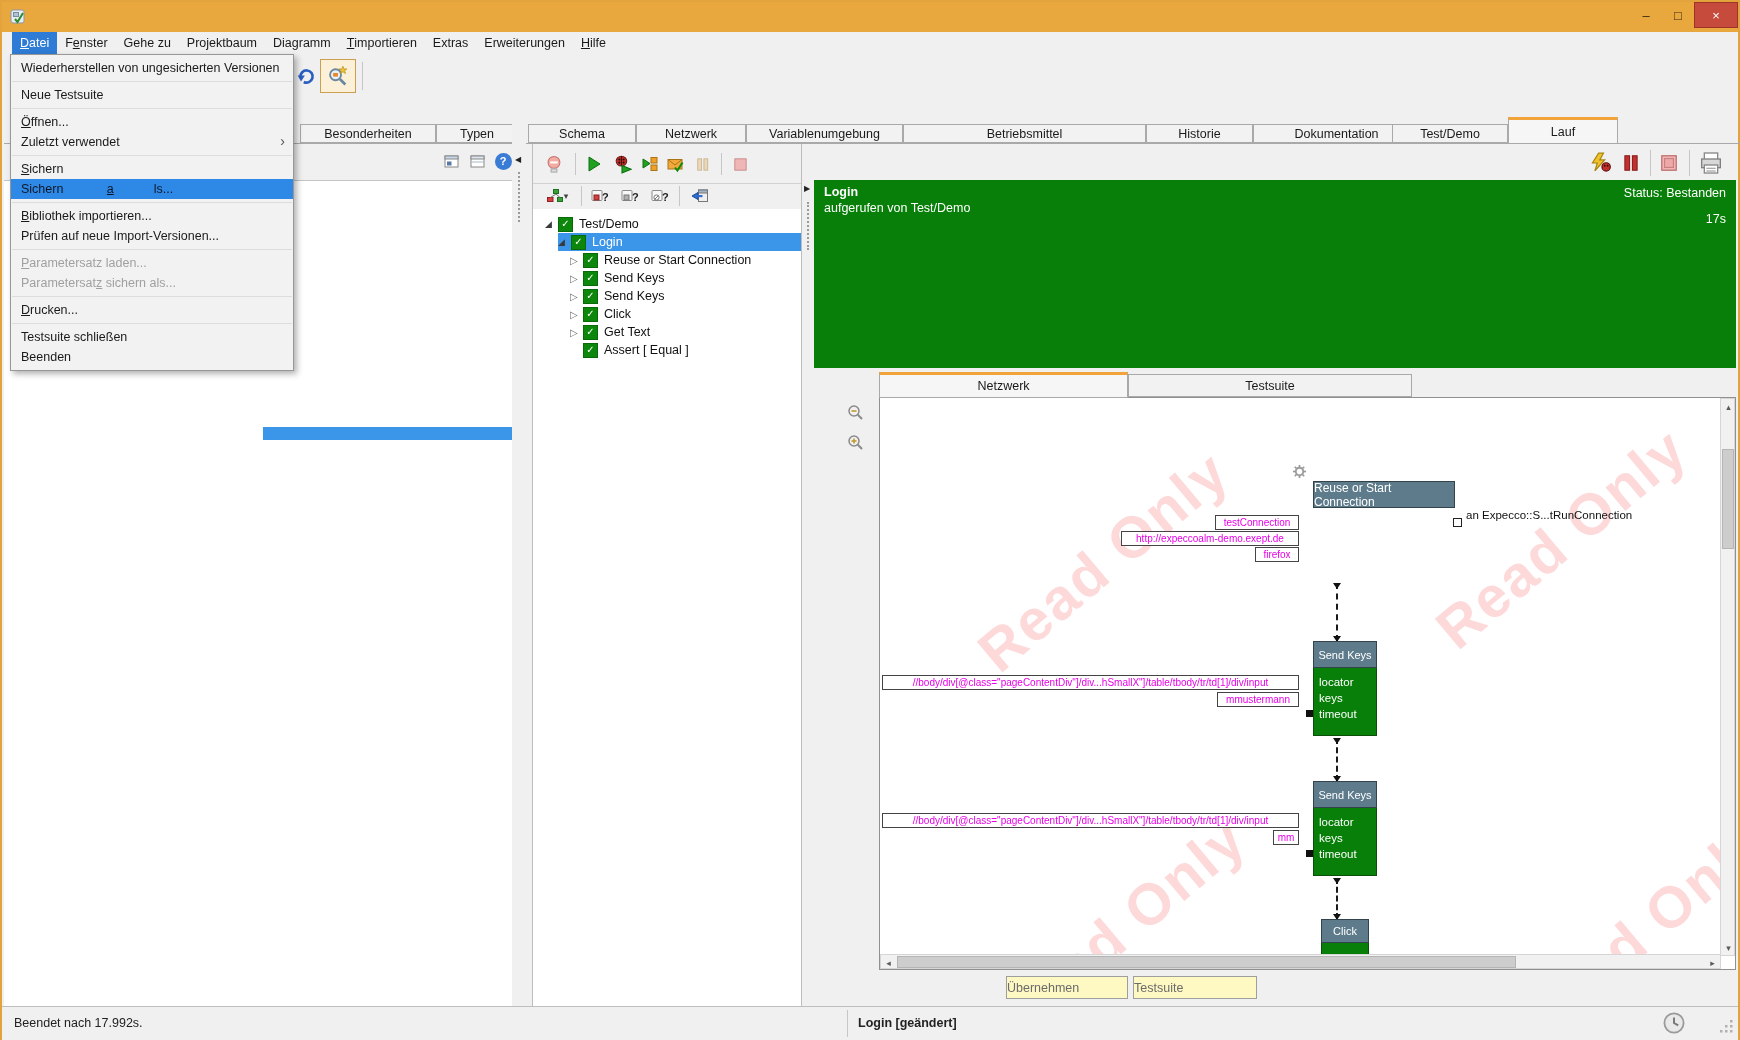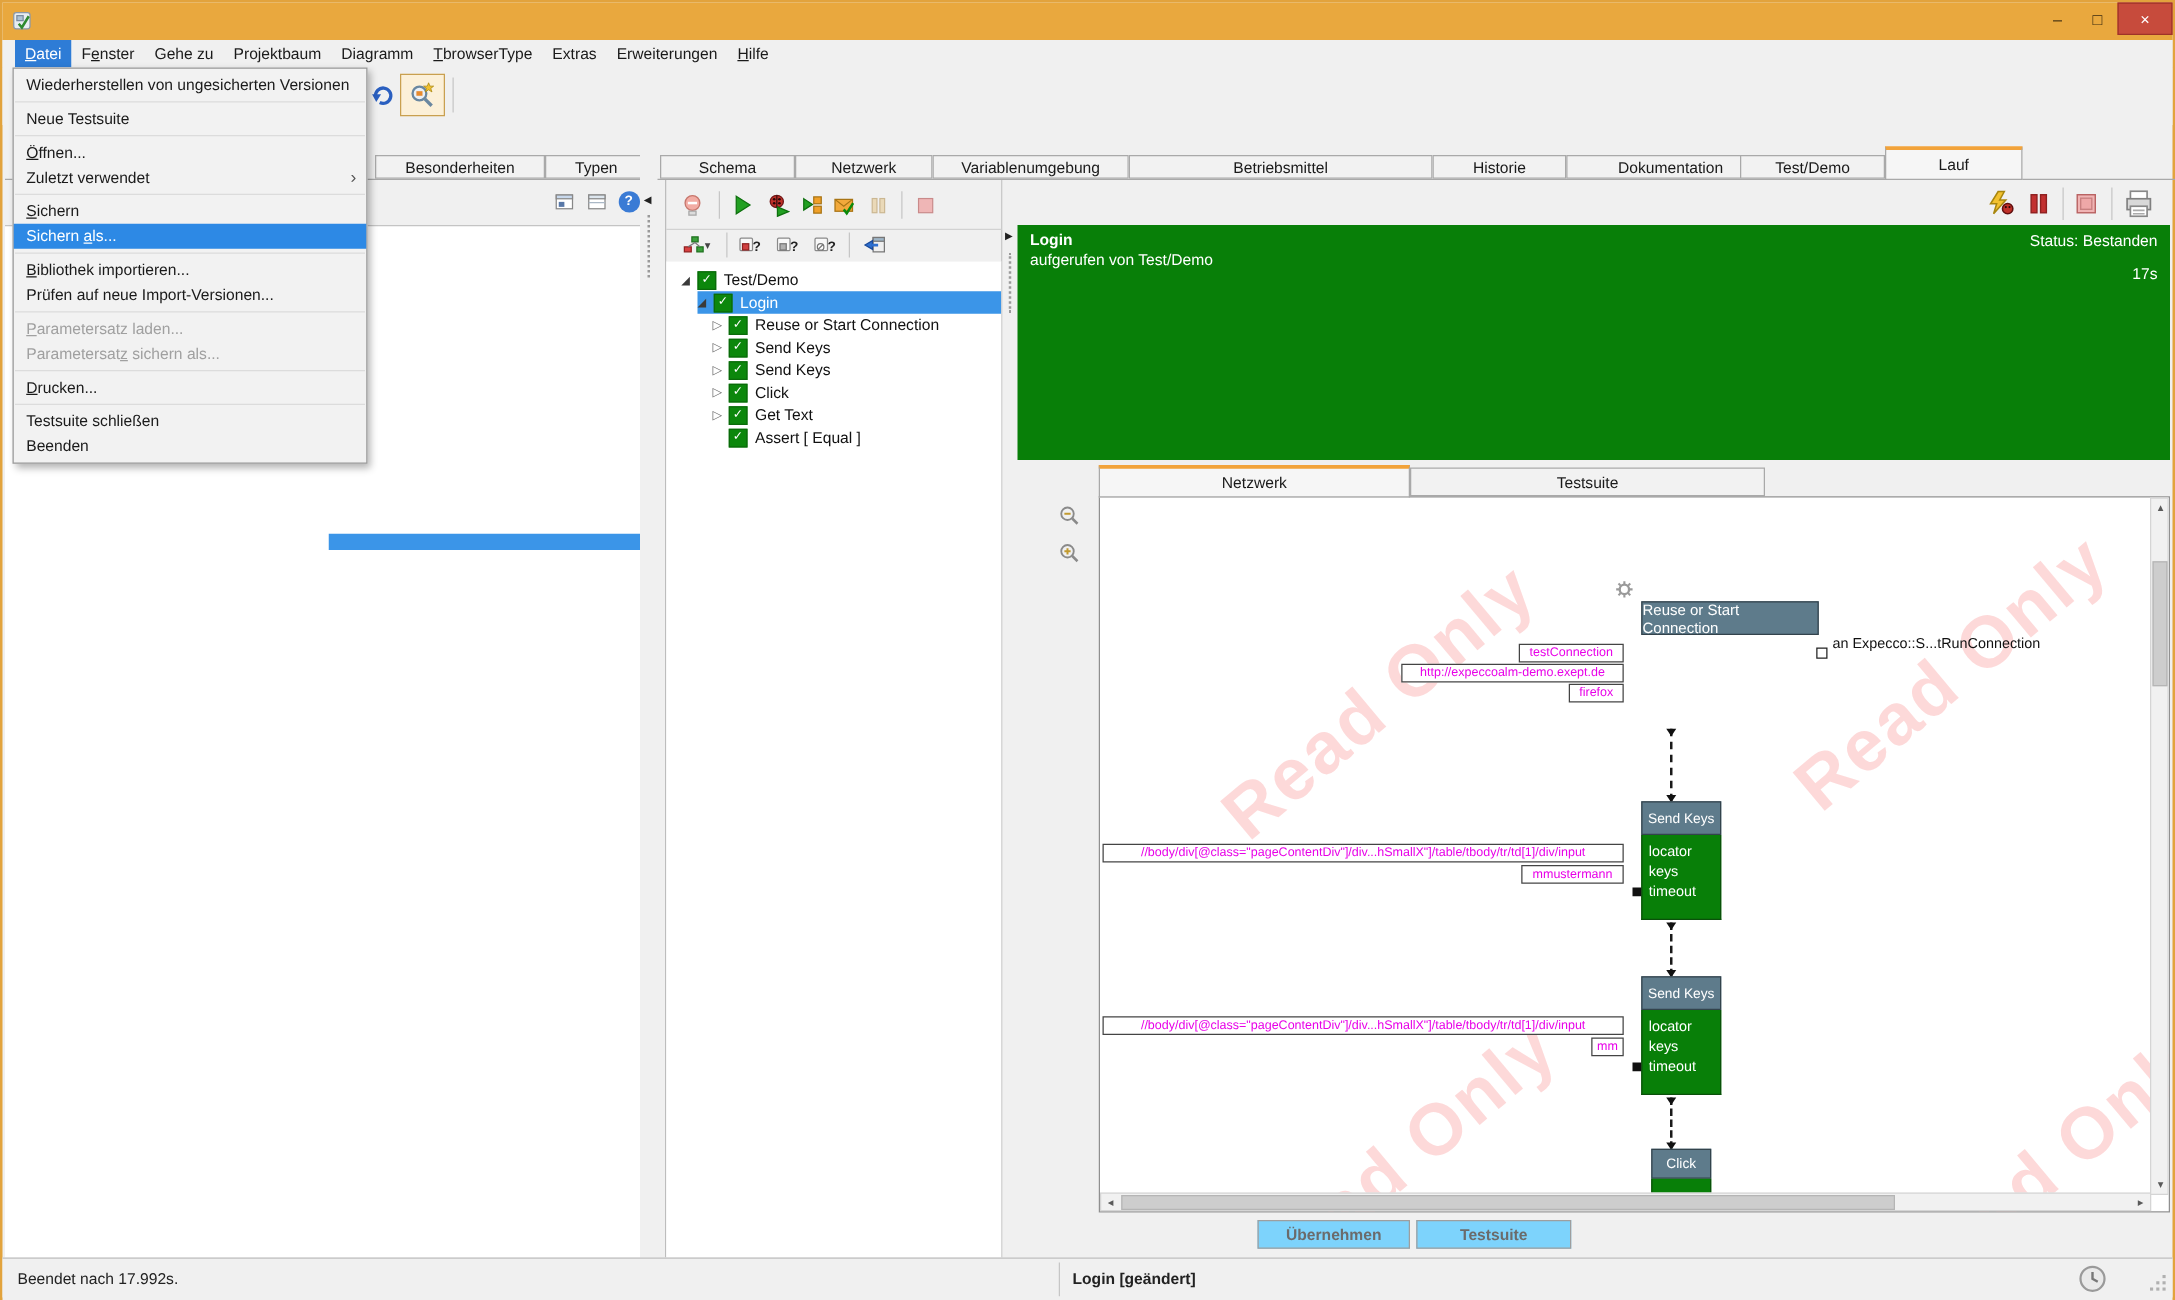--- a/index.html
+++ b/index.html
@@ -21,21 +21,21 @@
   .u{text-decoration:underline;}
   
   .toolbar-top{position:absolute;left:0;top:52px;right:0;height:46px;background:#F0F0F0;}
   .tbtn{position:absolute;display:flex;align-items:center;justify-content:center;}
   .goldbox{border:1px solid #C9A050;background:#FCF0D8;}
   .vsep{position:absolute;width:1px;background:#C6C6C6;}
   
   .menu{position:absolute;left:8px;top:52px;width:282px;background:#F2F2F2;border:1px solid #979797;
     box-shadow:3px 3px 6px rgba(0,0,0,.3);z-index:100;padding:3px 0;font-size:12.5px;color:#1A1A1A;}
   .mi{height:20px;display:flex;align-items:center;padding-left:10px;position:relative;white-space:pre;}
-  .mi.hl{background:#2D89E5;color:#ffffff;}
+  .mi.hl{background:#2D89E5;color:#0f172a;gap:40px;}
   .mi.dis{color:#A0A0A0;}
   .msep{height:1px;background:#DCDCDC;margin:3px 1px;}
   .subarrow{position:absolute;right:8px;top:1px;font-size:14px;color:#555;}
   
   .tab{position:absolute;box-sizing:border-box;background:#F2F2F2;border:1px solid #A9A9A9;
     display:flex;align-items:center;justify-content:center;font-size:12.5px;color:#1A1A1A;}
   .tab.active{background:#F6F6F6;border-top:3px solid #F2A33A;z-index:3;}
   .tabline{position:absolute;height:1px;background:#A9A9A9;}
   
   .lpanel-content{position:absolute;left:2px;top:178px;width:508px;height:826px;background:#FFF;border-top:1px solid #C4C4C4;}
@@ -79,22 +79,22 @@
   .outnote{position:absolute;color:#111;font-size:11.5px;white-space:nowrap;}
   .conn{position:absolute;width:0;border-left:2px dashed #1A1A1A;}
   .conn::before,.conn::after{content:"";position:absolute;left:-5px;width:0;height:0;
     border-left:4px solid transparent;border-right:4px solid transparent;border-top:6px solid #111;}
   .conn::before{top:0;} .conn::after{bottom:-1px;}
   
   .sb{position:absolute;background:#F1F1F1;border:1px solid #D5D5D5;box-sizing:border-box;}
   .sbthumb{position:absolute;background:#CDCDCD;border:1px solid #B5B5B5;box-sizing:border-box;}
   .sbarrow{position:absolute;font-size:9px;color:#5A5A5A;display:flex;align-items:center;justify-content:center;}
   
-  .fbtn{position:absolute;height:23px;background:#7dd3fc;border:1px solid #9E9E9E;box-sizing:border-box;
-    color:#6B6B6B;font-size:12.5px;display:flex;align-items:center;justify-content:center;font-weight:bold;}
+  .fbtn{position:absolute;height:23px;background:#fef9c3;border:1px solid #9E9E9E;box-sizing:border-box;
+    color:#6B6B6B;font-size:12.5px;display:flex;align-items:center;}
   .statusbar{position:absolute;left:0;right:0;top:1004px;height:34px;background:#F0F0F0;border-top:1px solid #BEBEBE;
     font-size:12.5px;color:#222;}
   .b{font-weight:bold;}
 </style>
 </head>
 <body>
 
 <div class="win">
 
   <div class="titlebar">
@@ -125,21 +125,21 @@
         <span>Gehe zu</span>
       </div>
     <div class="mb">
         <span>Projektbaum</span>
       </div>
     <div class="mb">
         <span>Diagramm</span>
       </div>
     <div class="mb">
         <span class="u">T</span>
-        <span>browserType</span>
+        <span>importieren</span>
       </div>
     <div class="mb">
         <span>Extras</span>
       </div>
     <div class="mb">
         <span>Erweiterungen</span>
       </div>
     <div class="mb">
         <span class="u">H</span>
         <span>ilfe</span>

